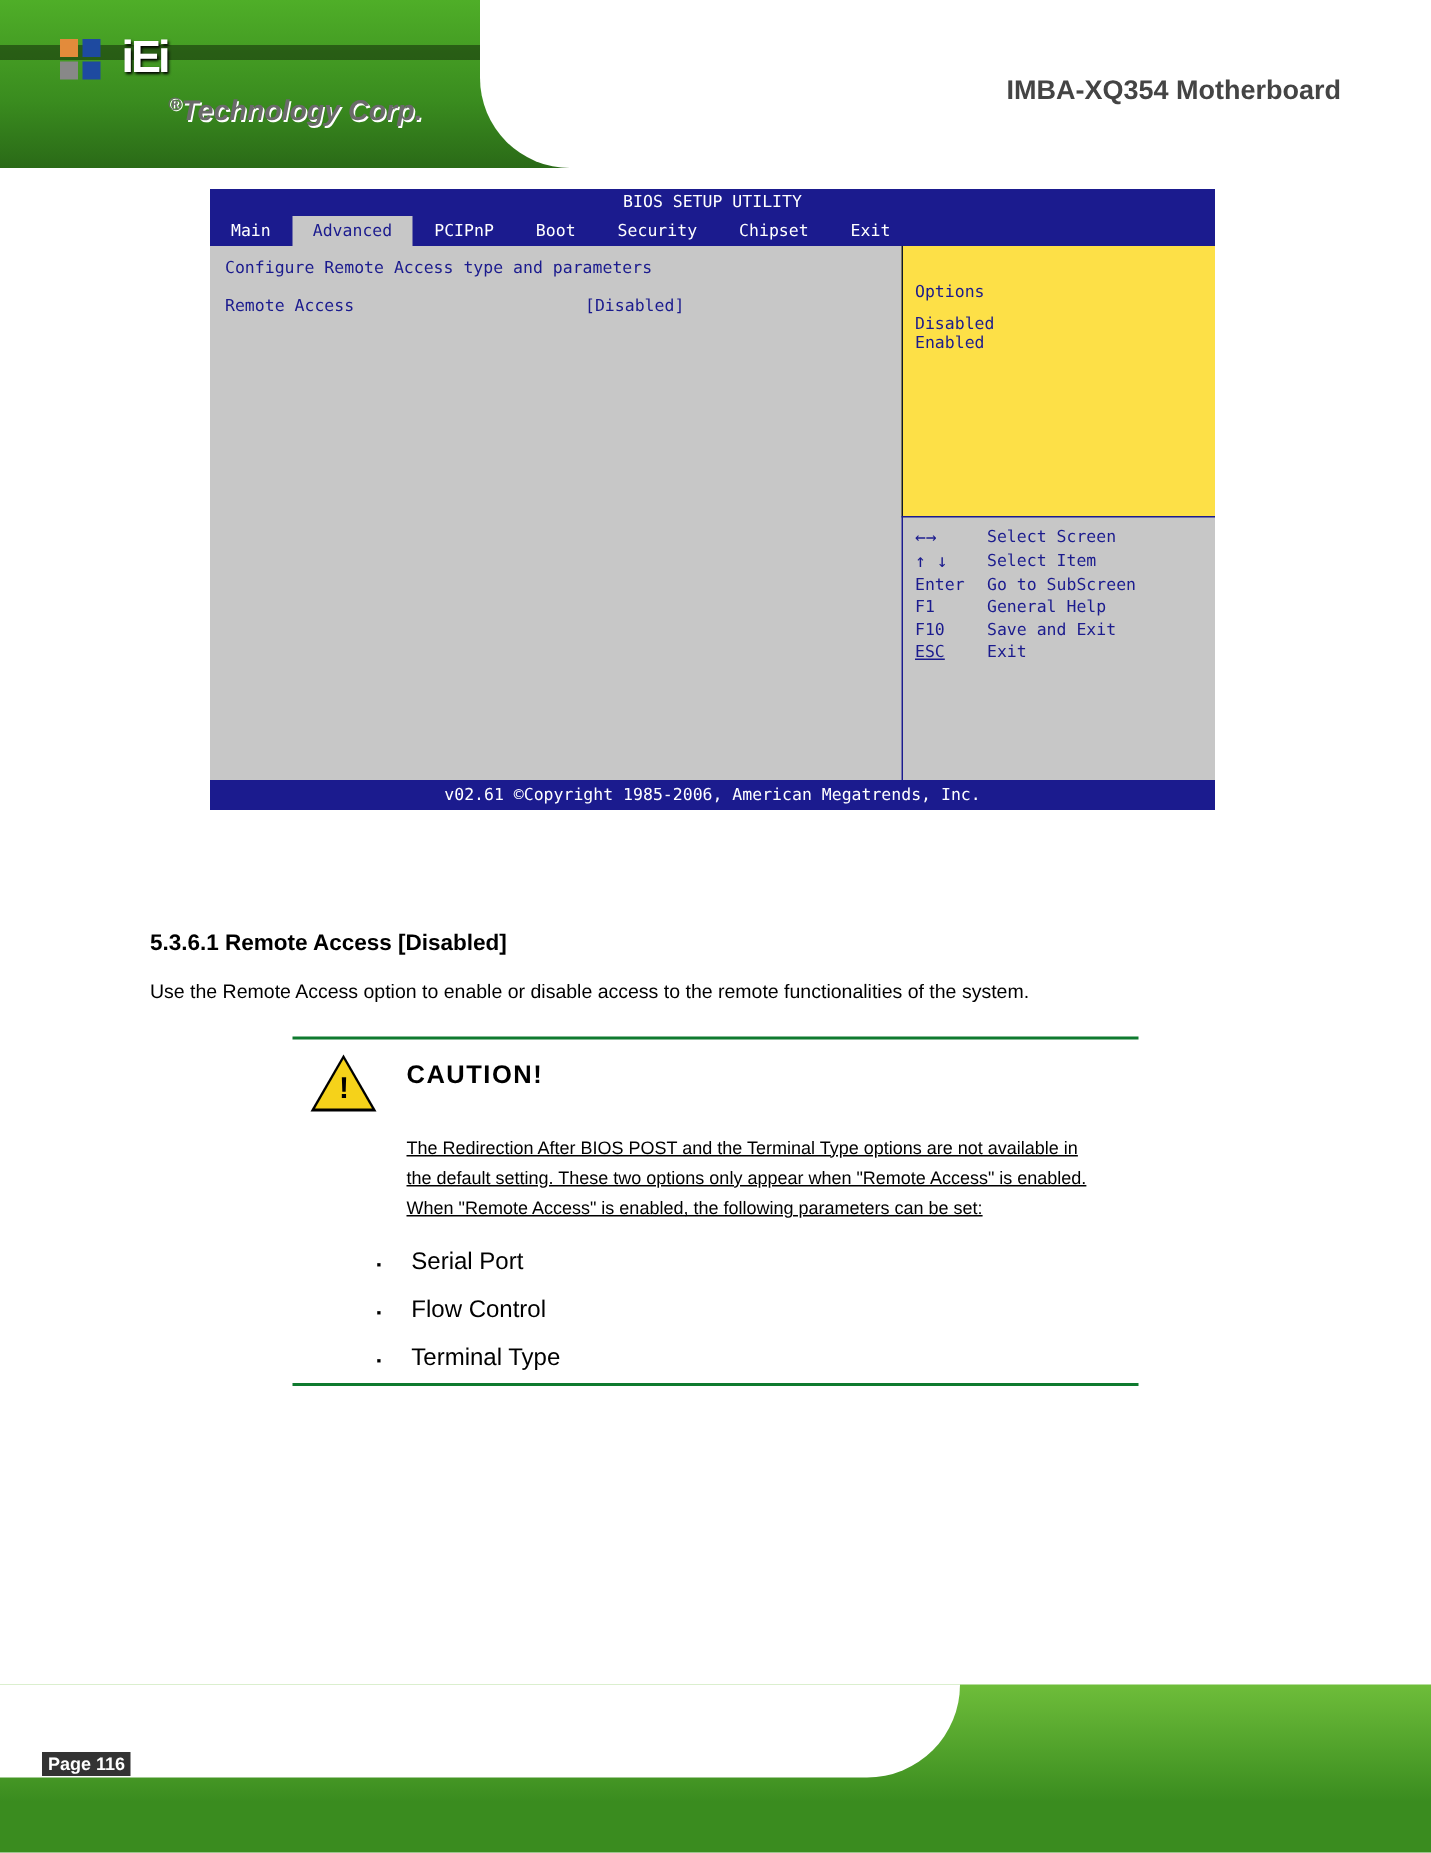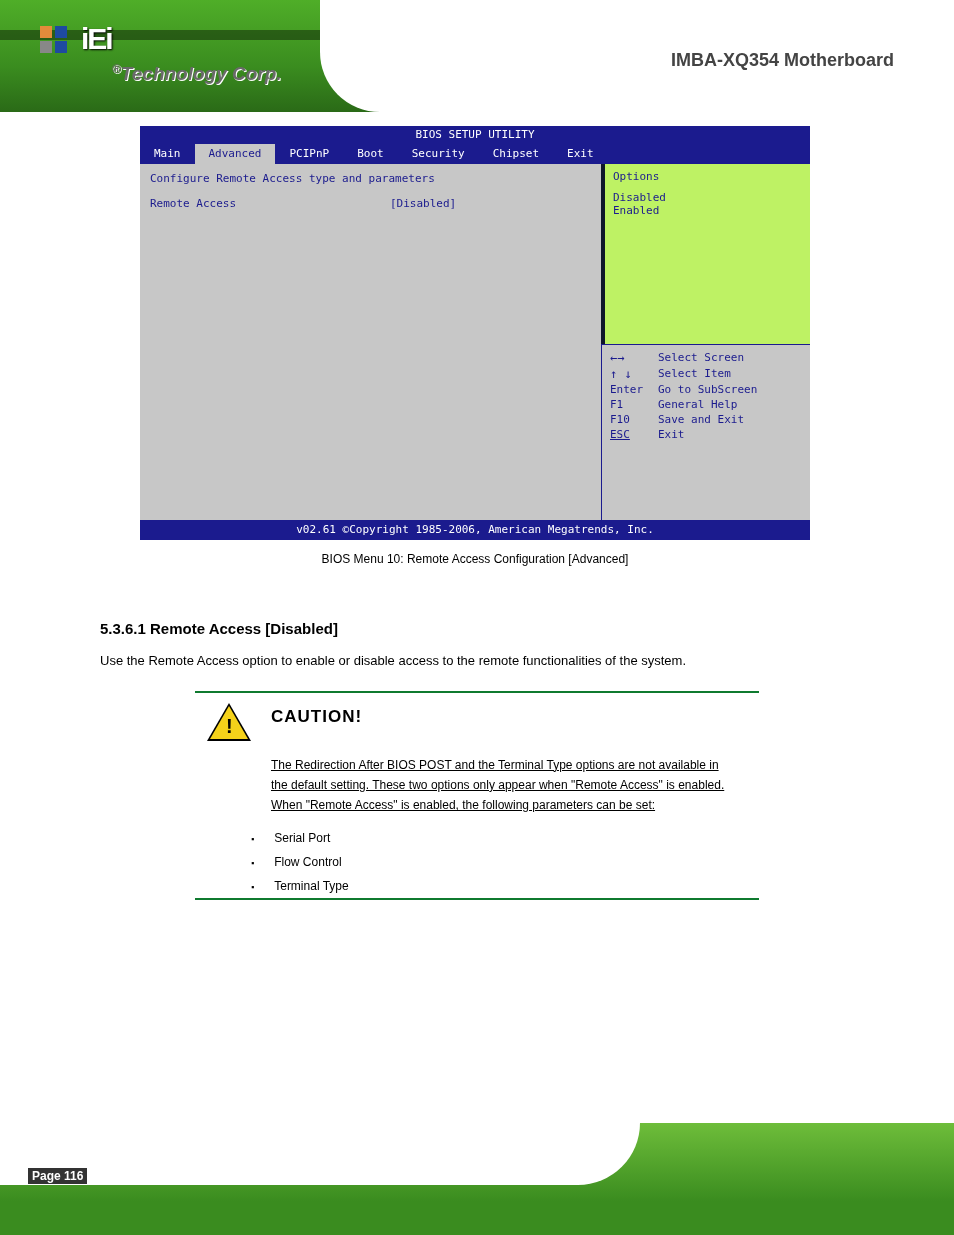--- a/index.html
+++ b/index.html
@@ -22,21 +22,21 @@
 .page-title-top { position: absolute; top: 50px; right: 60px; font-size: 18px; font-weight: bold; color: #444; }
 
 .bios-box { position: absolute; top: 126px; left: 140px; width: 670px; }
 .bios-title { background: #1b1b8e; color: #fff; height: 18px; font-size: 11px; text-align: center; padding-top: 2px; font-family: monospace; }
 .bios-tabs { display: flex; background: #1b1b8e; height: 20px; }
 .bios-tab { font-family: monospace; font-size: 11px; color: #fff; padding: 3px 14px; }
 .bios-tab.active { background: #c7c7c7; color: #1b1b8e; }
 .bios-body { display: flex; border-radius: 32px; }
 .bios-main { background: #c7c7c7; width: 461px; height: 356px; padding: 8px 10px; font-family: monospace; font-size: 11px; color: #1b1b8e; }
 .bios-side { width: 209px; height: 356px; font-family: monospace; font-size: 11px; }
-.bios-side-top { background: #bef264; height: 180px; border-left: 4px solid #0f172a; padding: 6px 8px; color: #1b1b8e; }
+.bios-side-top { background: #fde047; height: 180px; border-left: 1px solid #0f172a; padding: 24px 8px; color: #1b1b8e; }
 .bios-side-bot { background: #c7c7c7; height: 176px; border-left: 1px solid #1b1b8e; border-top: 1px solid #1b1b8e; padding: 6px 8px; color: #1b1b8e; }
 .bios-row { display: flex; margin-bottom: 2px; }
 .bios-lbl { width: 240px; }
 .bios-val { }
 .bios-foot { background: #1b1b8e; height: 20px; color: #fff; text-align: center; font-family: monospace; font-size: 11px; padding-top: 3px; }
 .arrow { color: #1b1b8e; font-size: 12px; }
 
 .caption { text-align: center; font-size: 12px; margin-top: 12px; }
 
 .section-h { font-size: 15px; font-weight: bold; margin: 30px 0 14px 100px; }
@@ -45,21 +45,21 @@
 .caution-box { margin: 20px 195px 50px 195px; }
 .caution-hr { border: none; border-top: 2px solid #0f7a2f; }
 .caution-row { display: flex; align-items: flex-start; gap: 20px; padding: 6px 0 10px 12px; }
 .caution-tri { position: relative; width: 44px; height: 38px; flex: 0 0 44px; margin-top: 4px; }
 .tri-outer { width: 0; height: 0; border-left: 22px solid transparent; border-right: 22px solid transparent; border-bottom: 38px solid #000; position: absolute; }
 .tri-inner { width: 0; height: 0; border-left: 19px solid transparent; border-right: 19px solid transparent; border-bottom: 33px solid #f5d21a; position: absolute; left: 3px; top: 3px; }
 .tri-bang { position: absolute; top: 12px; left: 19px; font-weight: 900; font-size: 20px; color: #000; }
 .caution-title { font-size: 17px; font-weight: bold; letter-spacing: 1px; margin-top: 8px; }
 .caution-txt { font-size: 12px; line-height: 1.7; padding: 4px 30px 10px 76px; text-decoration: underline; }
 .caution-ul { list-style: none; padding-left: 56px; }
-.caution-ul li { font-size: 12px; line-height: 2; }
+.caution-ul li { font-size: 16px; line-height: 2; }
 .caution-ul li::before { content: "▪"; margin-right: 20px; font-size: 9px; }
 
 .footer-band { position: absolute; bottom: 0; left: 0; width: 954px; height: 112px; background: linear-gradient(180deg, #6ebd3a 0%, #3a8c1f 70%); }
 .footer-swoosh { position: absolute; bottom: 50px; left: 0; width: 640px; height: 62px; background: #fff; border-radius: 0 0 70px 0; }
 .page-num { position: absolute; bottom: 52px; left: 28px; font-size: 12px; color: #333; font-weight: bold; }
 .page-num .pg { background: #333; color: #fff; padding: 1px 4px; margin-right: 6px; }
 </style>
 </head>
 <body>
 
@@ -126,21 +126,20 @@
             <span>Save and Exit</span>
           </div>
         <div class="bios-row">
             <span style="width:48px;display:inline-block;text-decoration:underline;">ESC</span>
             <span>Exit</span>
           </div>
       </div>
     </div>
   </div>
   <div class="bios-foot">v02.61 ©Copyright 1985-2006, American Megatrends, Inc.</div>
-  <div class="caption">BIOS Menu 10: Remote Access Configuration [Advanced]</div>
 </div>
 
 <div style="position:absolute; top:590px; left:0; right:0;">
   <div class="section-h">5.3.6.1 Remote Access [Disabled]</div>
   <div class="body-p">Use the Remote Access option to enable or disable access to the remote functionalities of the system.</div>
 
   <div class="caution-box">
     <hr class="caution-hr">
     <div class="caution-row">
       <div class="caution-tri">

